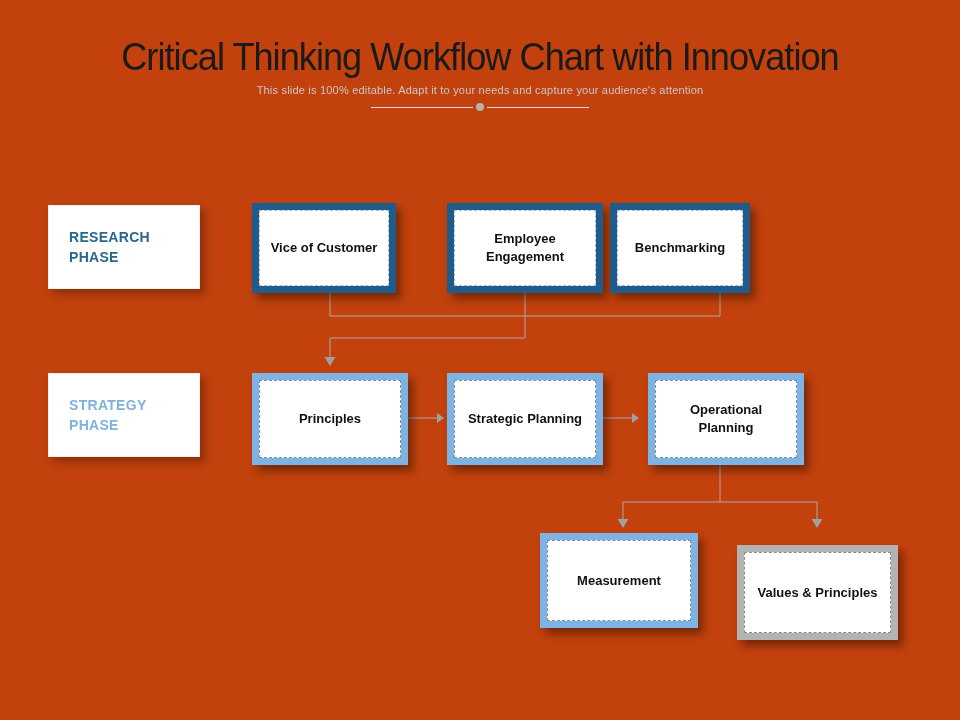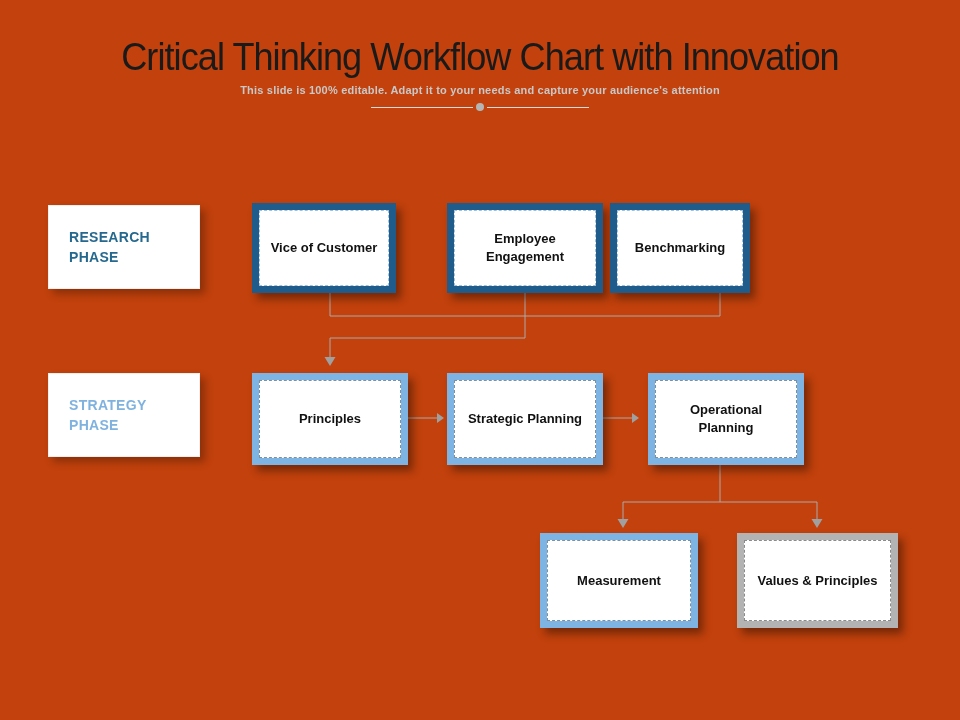--- a/index.html
+++ b/index.html
@@ -9,21 +9,21 @@
 
   
   .title{
     position:absolute;top:36px;left:0;width:960px;margin:0;
     text-align:center;font-size:38px;font-weight:400;
     color:var(--title-text,#1a1a1a);letter-spacing:-1px;
     transform:scaleX(0.95);transform-origin:center;
   }
   .subtitle{
     position:absolute;top:84px;left:0;width:960px;margin:0;
-    text-align:center;font-size:11px;font-weight:700;
+    text-align:center;font-size:11px;font-weight:400;
     color:var(--subtitle-text,#c8c8c8);letter-spacing:.2px;
   }
   .divider{
     position:absolute;top:102px;left:370px;width:220px;height:10px;
     display:flex;align-items:center;justify-content:center;gap:3px;
   }
   .dline{display:block;width:102px;height:1px;background:#dcdcdc;}
   .ddot{display:block;width:8px;height:8px;border-radius:50%;background:#b5b5b5;}
 
   
@@ -39,21 +39,21 @@
   #phase-research{top:205px;color:var(--research-phase-text,#26698f);}
   #phase-strategy{top:373px;color:var(--strategy-phase-text,#7fb2df);}
 
   
   .node{
     position:absolute;box-sizing:border-box;padding:7px;
     box-shadow:5px 6px 8px rgba(0,0,0,0.38);
   }
   .node.dark{background:var(--research-border,#1f5c8c);}
   .node.light{background:var(--strategy-border,#7db4e3);}
-  .node.gray{background:var(--neutral-border,#b3b3b3);}
+  .node.gray{background:var(--neutral-border,#b3b3b3);margin-top:12px;}
   .node-inner{
     width:100%;height:100%;box-sizing:border-box;background:#ffffff;
     display:flex;align-items:center;justify-content:center;
     text-align:center;padding:0 8px;
   }
   .node.dark  .node-inner{border:1px dashed #9fc0d8;}
   .node.light .node-inner{border:1px dashed #7d909f;}
   .node.gray  .node-inner{border:1px dashed #8a8a8a;}
   .node-label{
     font-size:13px;font-weight:700;color:#111111;line-height:1.35;

